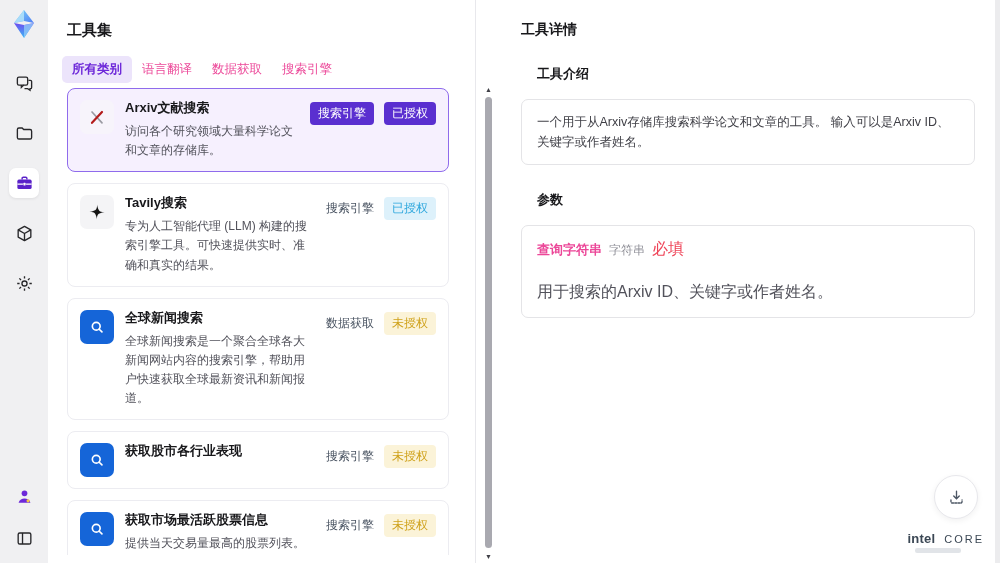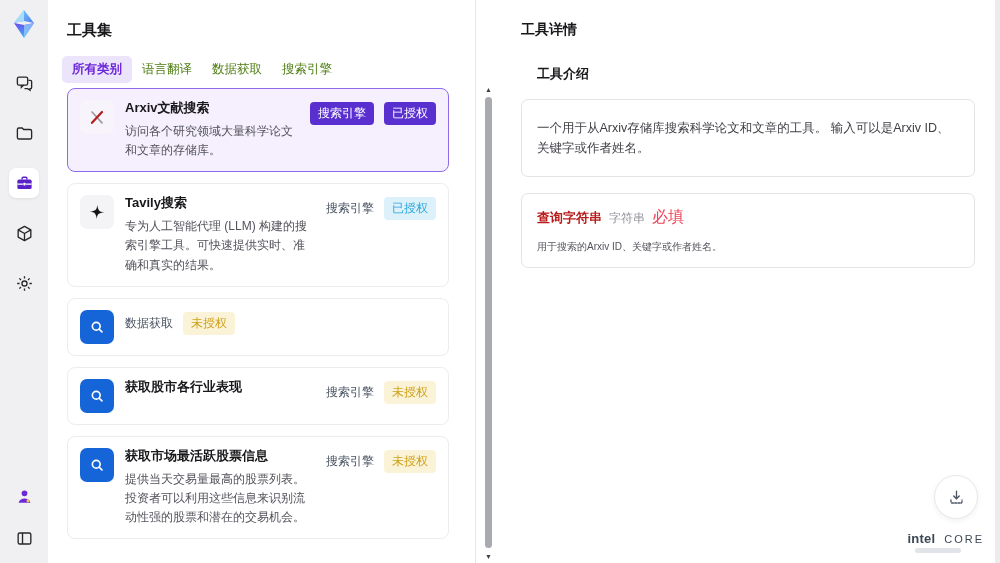--- a/index.html
+++ b/index.html
@@ -11,21 +11,21 @@
   .logo { width:32px; height:32px; margin-bottom:28px; }
   .rail-icons { display:flex; flex-direction:column; gap:20px; align-items:center; }
   .rail-btn { width:30px; height:30px; display:flex; align-items:center; justify-content:center; border-radius:7px; cursor:pointer; }
   .rail-btn.active { background:#ffffff; box-shadow:0 1px 3px rgba(0,0,0,.08); }
   .rail-bottom { margin-top:auto; display:flex; flex-direction:column; gap:12px; align-items:center; }
 
   
   .list-col { position:absolute; left:48px; top:0; width:428px; height:100%; background:#fff; border-right:1px solid #e8e8ec; }
   .page-title { font-size:15px; font-weight:bold; color:#18181b; padding:21px 0 0 19px; }
   .tabs { display:flex; align-items:center; padding:16px 0 0 14px; }
-  .tab { font-size:12.5px; color:#4d7c0f; padding:5px 10px; border-radius:5px; cursor:pointer; white-space:nowrap; }
+  .tab { font-size:12.5px; color:#ec4899; padding:5px 10px; border-radius:5px; cursor:pointer; white-space:nowrap; }
   .tab.active { background:#ece4fb; color:#6d28d9; font-weight:bold; }
   .cards { position:absolute; left:0; top:86px; bottom:8px; width:100%; padding:2px 26px 16px 19px; overflow:hidden; }
   .card { display:flex; align-items:flex-start; gap:11px; background:#fff; border:1px solid #ececf1; border-radius:8px; padding:11px 12px; margin-bottom:11px; cursor:pointer; }
   .card.selected { background:#f6f0fe; border:1.5px solid #8f6bec; }
   .card-icon { flex:0 0 34px; width:34px; height:34px; border-radius:7px; display:flex; align-items:center; justify-content:center; background:#f4f4f6; }
   .card-icon.blue { background:#1565d8; }
   .card-icon.lav { background:#f7f4fb; }
   .card-body { flex:1; min-width:0; }
   .card-title { font-size:13px; font-weight:bold; color:#18181b; margin-bottom:5px; line-height:1.3; }
   .card-desc { font-size:12px; color:#52525b; line-height:1.6; }
@@ -39,27 +39,27 @@
   
   .vscroll { position:absolute; left:436px; top:86px; bottom:2px; width:9px; }
   .vscroll .arr { position:absolute; left:0; width:9px; text-align:center; font-size:7px; color:#3f3f46; line-height:8px; }
   .vscroll .arr.up { top:0; } .vscroll .arr.dn { bottom:0; }
   .vscroll .thumb { position:absolute; left:1px; top:11px; bottom:13px; width:7px; background:#a9a9b0; border-radius:4px; }
 
   
   .detail { position:absolute; left:505px; top:0; right:5px; height:100%; background:#fff; padding:21px 20px 0 16px;border-radius:10px; }
   .detail-title { font-size:14px; font-weight:bold; color:#18181b; }
   .section-h { font-size:13px; font-weight:bold; color:#18181b; margin-top:26px;margin-left:16px; }
-  .intro-box { margin-top:16px; border:1px solid #e4e4e7; border-radius:7px; padding:18px 15px; font-size:12.5px; color:#3f3f46; line-height:1.6; }
+  .intro-box { margin-top:16px; border:1px solid #e4e4e7; border-radius:7px; padding:12px 15px; font-size:12.5px; color:#3f3f46; line-height:1.6; }
   .param-box { margin-top:16px; border:1px solid #e4e4e7; border-radius:7px; padding:13px 15px; }
   .param-head { display:flex; align-items:baseline; gap:7px; }
-  .param-name { font-size:13px; font-weight:bold; color:#b91c1c; }
+  .param-name { font-size:13px; font-weight:bold; color:#ec4899; }
   .param-type { font-size:12px; color:#8e8e96; }
   .param-req { font-size:16px; color:#ef4458; }
-  .param-desc { margin-top:11px; font-size:10px; color:#52525b; line-height:1.5; }
+  .param-desc { margin-top:20px; font-size:16px; color:#52525b; line-height:1.5; }
 
   
   .dl-btn { position:absolute; right:22px; bottom:44px; width:44px; height:44px; border-radius:50%; background:#fff; border:1px solid #e8e8ec; box-shadow:0 2px 6px rgba(0,0,0,.06); display:flex; align-items:center; justify-content:center; cursor:pointer; }
   .intel { position:absolute; right:16px; bottom:10px; text-align:center; color:#3b4754; }
   .intel .row { font-size:13px; }
   .intel .i-name { font-weight:bold; letter-spacing:.2px;padding-left:16px; }
   .intel .i-core { font-size:11px; letter-spacing:2px; margin-left:9px; }
   .intel .blurbar { margin:2px auto 0; width:46px; height:5px; background:#d9dde2; border-radius:2px; opacity:.8; }
 
   .page-scroll { position:absolute; right:0; top:0; width:5px; height:100%; background:#ececee; }
@@ -187,20 +187,24 @@
         </div>
       </div>
 
       <div class="card">
         <div class="card-icon blue">
           <svg viewBox="0 0 24 24" width="18" height="18" fill="none" stroke="#ffffff" stroke-width="2.2" stroke-linecap="round">
             <circle cx="11" cy="11" r="5.2"></circle>
             <path d="M15 15l3.6 3.6"></path>
           </svg>
         </div>
+        <div class="card-body">
+          <div class="card-title">全球新闻搜索</div>
+          <div class="card-desc">全球新闻搜索是一个聚合全球各大新闻网站内容的搜索引擎，帮助用户快速获取全球最新资讯和新闻报道。</div>
+        </div>
         <div class="card-tags">
           <span class="cat-text">数据获取</span>
           <span class="badge yellow">未授权</span>
         </div>
       </div>
 
       <div class="card">
         <div class="card-icon blue">
           <svg viewBox="0 0 24 24" width="18" height="18" fill="none" stroke="#ffffff" stroke-width="2.2" stroke-linecap="round">
             <circle cx="11" cy="11" r="5.2"></circle>
@@ -243,20 +247,21 @@
   </div>
 
   <div class="detail">
     <div class="detail-title">工具详情</div>
 
     <div class="section-h">工具介绍</div>
     <div class="intro-box">
       <span>一个用于从Arxiv存储库搜索科学论文和文章的工具。 输入可以是Arxiv ID、关键字或作者姓名。</span>
     </div>
 
+    <div class="section-h">参数</div>
     <div class="param-box">
       <div class="param-head">
         <span class="param-name">查询字符串</span>
         <span class="param-type">字符串</span>
         <span class="param-req">必填</span>
       </div>
       <div class="param-desc">用于搜索的Arxiv ID、关键字或作者姓名。</div>
     </div>
   </div>
 

